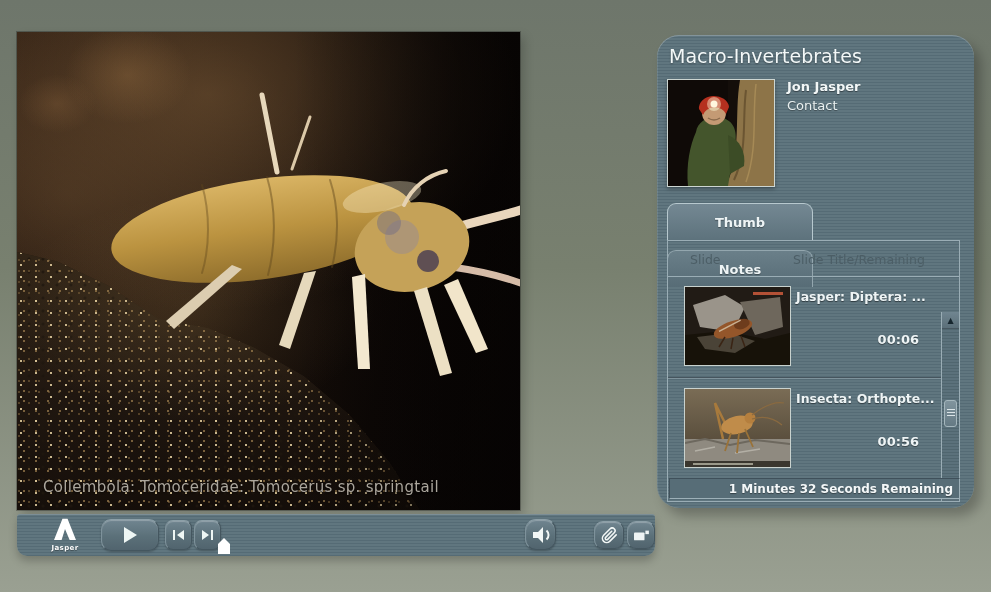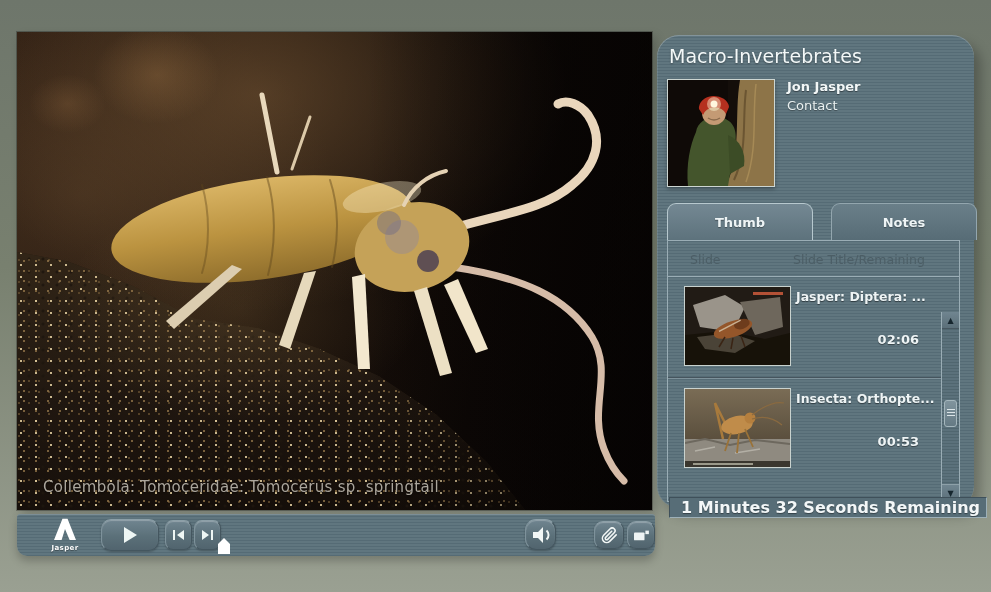--- a/index.html
+++ b/index.html
@@ -3,21 +3,21 @@
 <meta charset="utf-8">
 <style>
   html,body { margin:0; padding:0; background:#767e73; }
   .stage {
     position:relative; width:991px; height:592px; overflow:hidden;
     background:linear-gradient(180deg,#6e766b 0%,#78806f 45%,#9aa092 100%);
     font-family:"DejaVu Sans","Liberation Sans",sans-serif;
   }
   
   .slide-area {
-    position:absolute; left:17px; top:32px; width:635px; height:478px; overflow:hidden;
+    position:absolute; left:17px; top:32px; width:503px; height:478px; overflow:hidden;
     background:
       radial-gradient(90px 70px at 22% 9%, rgba(170,125,75,.30), transparent 70%),
       radial-gradient(55px 42px at 8% 15%, rgba(160,115,70,.25), transparent 70%),
       radial-gradient(430px 300px at 38% 13%, rgba(128,94,58,.55), transparent 72%),
       radial-gradient(340px 260px at 10% 34%, rgba(96,70,44,.45), transparent 75%),
       linear-gradient(100deg,#2a1b11 0%,#1c120b 40%,#0d0806 72%,#070404 100%);
     box-shadow:0 0 0 1px rgba(0,0,0,.25), 4px 5px 10px rgba(0,0,0,.2);
   }
   .rock {
     position:absolute; inset:0;
@@ -86,21 +86,21 @@
     box-shadow:inset 0 1px 0 rgba(255,255,255,.22), inset 1px 0 0 rgba(255,255,255,.10),
                7px 8px 12px rgba(0,0,0,.25);
   }
   .sb-title { position:absolute; left:12px; top:10px; font-size:19px; color:#f3f8f8; text-shadow:0 1px 2px rgba(0,0,0,.35); }
   .presenter-photo {
     position:absolute; left:10px; top:44px; width:106px; height:106px;
     border:1px solid #cdd6d2; box-sizing:content-box; box-shadow:0 2px 4px rgba(0,0,0,.3);
   }
   .presenter-name { position:absolute; left:130px; top:44px; font-size:13px; font-weight:bold; color:#f2f7f7; text-shadow:0 1px 1px rgba(0,0,0,.4); }
   .presenter-contact { position:absolute; left:130px; top:63px; font-size:13px; color:#e9f0f0; text-shadow:0 1px 1px rgba(0,0,0,.35); cursor:pointer; }
-  .tabs { position:absolute; left:10px; top:168px; display:flex; gap:18px; }
+  .tabs { position:absolute; left:10px; top:168px; display:flex; gap:10px;flex-direction:column; }
   .tab {
     width:146px; height:37px; border-radius:9px 9px 0 0; box-sizing:border-box;
     display:flex; align-items:center; justify-content:center;
     font-size:13px; font-weight:bold; color:#eef4f5; text-shadow:0 1px 1px rgba(0,0,0,.35); cursor:pointer;
   }
   .tab-active   { background:linear-gradient(180deg,#74playground,#5d727c); background:linear-gradient(180deg,#748893,#5d727c); border:1px solid #b7c8ce; border-bottom:none; }
   .tab-inactive { background:linear-gradient(180deg,#6a7f89,#576c76); border:1px solid #93a6ae; border-bottom:none; }
   .content-box {
     position:absolute; left:10px; top:205px; width:293px; height:262px;
     border:1px solid #9aadb5; box-sizing:border-box;
@@ -127,24 +127,24 @@
   }
   .scroll-up { top:0; border-bottom:1px solid #46565f; }
   .scroll-down { bottom:0; border-top:1px solid #8da0a8; }
   .scroll-thumb {
     position:absolute; left:2px; right:2px; top:88px; height:27px; border-radius:3px; cursor:pointer;
     background:linear-gradient(180deg,#80949d,#657a84); border:1px solid #a5b7bd; box-sizing:border-box;
     display:flex; align-items:center; justify-content:center;
   }
   .grip { width:8px; height:9px; background:repeating-linear-gradient(180deg,#dbe4e7 0 1px,transparent 1px 3px); }
   .remaining-bar {
-    position:absolute; left:12px; top:443px; width:318px; height:21px; box-sizing:border-box;
+    position:absolute; left:12px; top:443px; width:291px; height:21px; box-sizing:border-box;
     background:#576d77; border:1px solid #3f505a; border-bottom-color:#9db0b8; border-right-color:#9db0b8;
     display:flex; align-items:center; justify-content:flex-end; padding-right:6px;
-    font-size:16px; font-weight:bold; color:#f3f7f8; text-shadow:0 1px 1px rgba(0,0,0,.4);margin-top:19px;
+    font-size:12px; font-weight:bold; color:#f3f7f8; text-shadow:0 1px 1px rgba(0,0,0,.4);
   }
 </style>
 </head>
 <body>
 
 <div class="stage">
 
   <div class="slide-area">
     <div class="rock"></div>
     <div class="rock-shade"></div>
@@ -278,21 +278,21 @@
             <polygon points="12,50 45,46 70,54 50,66 20,62" fill="#4a4337"></polygon>
             <g transform="rotate(-18 48 42)">
               <ellipse cx="48" cy="42" rx="20" ry="8" fill="#94562a"></ellipse>
               <ellipse cx="58" cy="40" rx="8" ry="5" fill="#6e3c1c"></ellipse>
               <path d="M34,40 L58,36" stroke="#c9b193" stroke-width="1.5"></path>
             </g>
             <path d="M40,50 L34,60 M48,51 L46,62 M56,49 L60,60" stroke="#3a2414" stroke-width="1.5"></path>
             <rect x="68" y="5" width="30" height="3" fill="rgba(205,90,60,.85)"></rect>
           </svg>
           <div class="row-title">Jasper: Diptera: ...</div>
-          <div class="row-duration">02:06</div>
+          <div class="row-duration">00:06</div>
         </div>
 
         <div class="list-row r2">
           <svg class="row-thumb" width="105" height="78" viewBox="0 0 105 78">
             <defs>
               <linearGradient id="cricketBg" x1="0" y1="0" x2="0" y2="1">
                 <stop offset="0" stop-color="#7a6c55"></stop>
                   <stop offset="1" stop-color="#574c3b"></stop>
               </linearGradient>
             </defs>
@@ -304,21 +304,21 @@
             <rect x="8" y="74" width="60" height="2" fill="rgba(220,220,200,.6)"></rect>
             <g>
               <path d="M42,38 L30,14 L38,50" stroke="#a87a3c" stroke-width="2.5" fill="none"></path>
               <ellipse cx="52" cy="36" rx="16" ry="9" fill="#c08c4a" transform="rotate(-12 52 36)"></ellipse>
               <circle cx="65" cy="29" r="5.5" fill="#b57f3e"></circle>
               <path d="M67,26 C80,16 90,12 99,14 M67,30 C80,26 90,30 97,36" stroke="#8a6a40" stroke-width="1.2" fill="none"></path>
               <path d="M46,44 L40,62 M54,44 L52,64 M60,40 L68,58" stroke="#9a7238" stroke-width="1.8" fill="none"></path>
             </g>
           </svg>
           <div class="row-title">Insecta: Orthopte...</div>
-          <div class="row-duration">00:53</div>
+          <div class="row-duration">00:56</div>
         </div>
 
         <div class="scrollbar">
           <div class="scroll-btn scroll-up">▲</div>
           <div class="scroll-thumb">
             <div class="grip"></div>
           </div>
           <div class="scroll-btn scroll-down">▼</div>
         </div>
 

